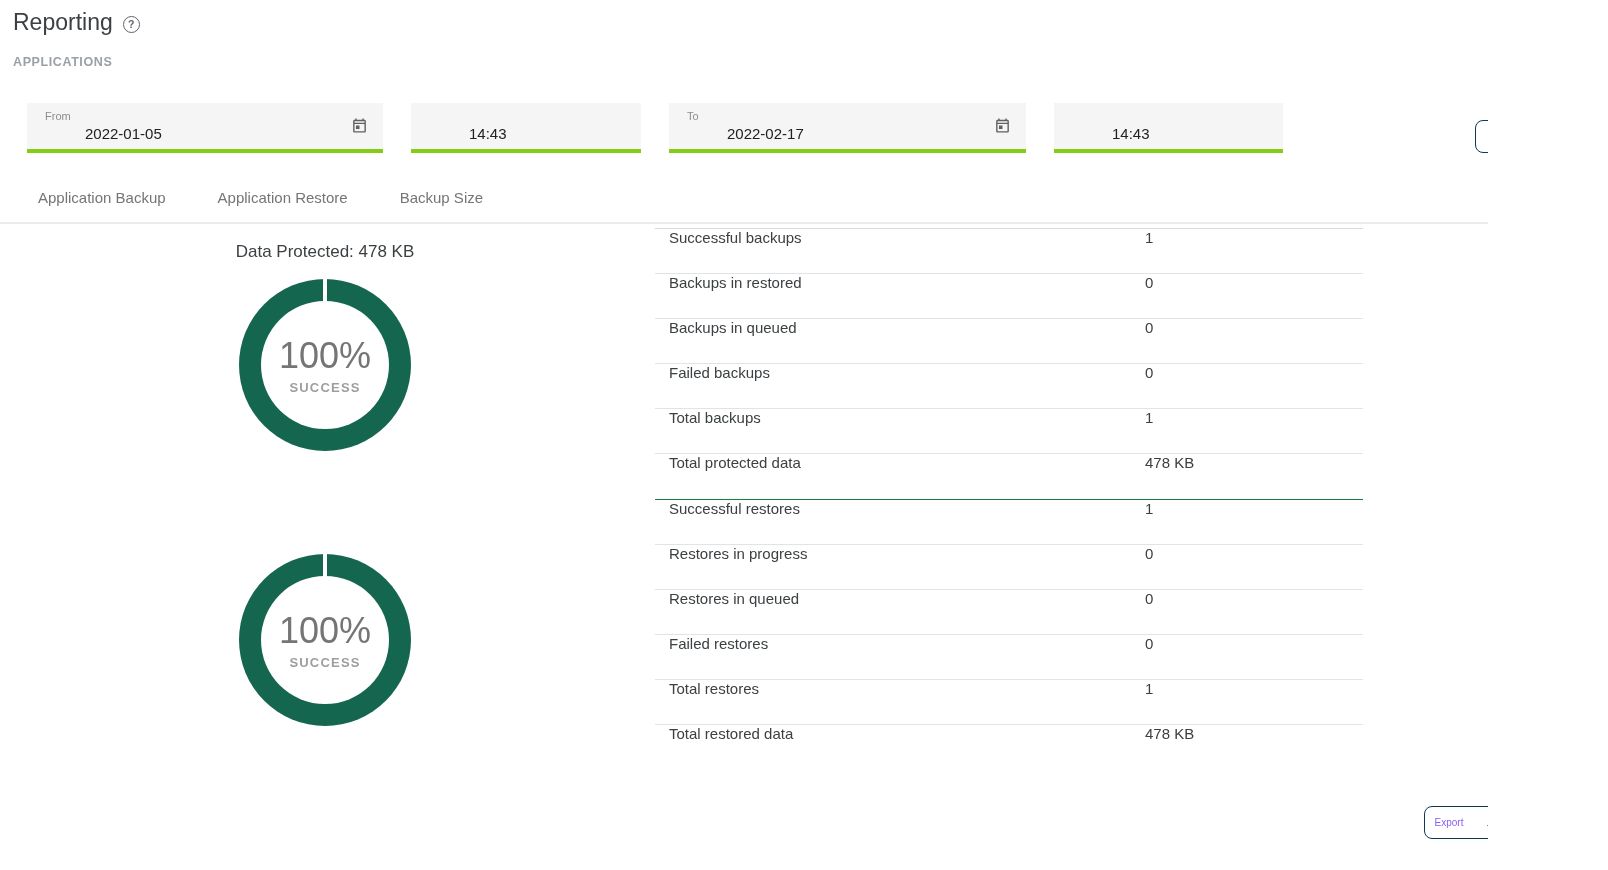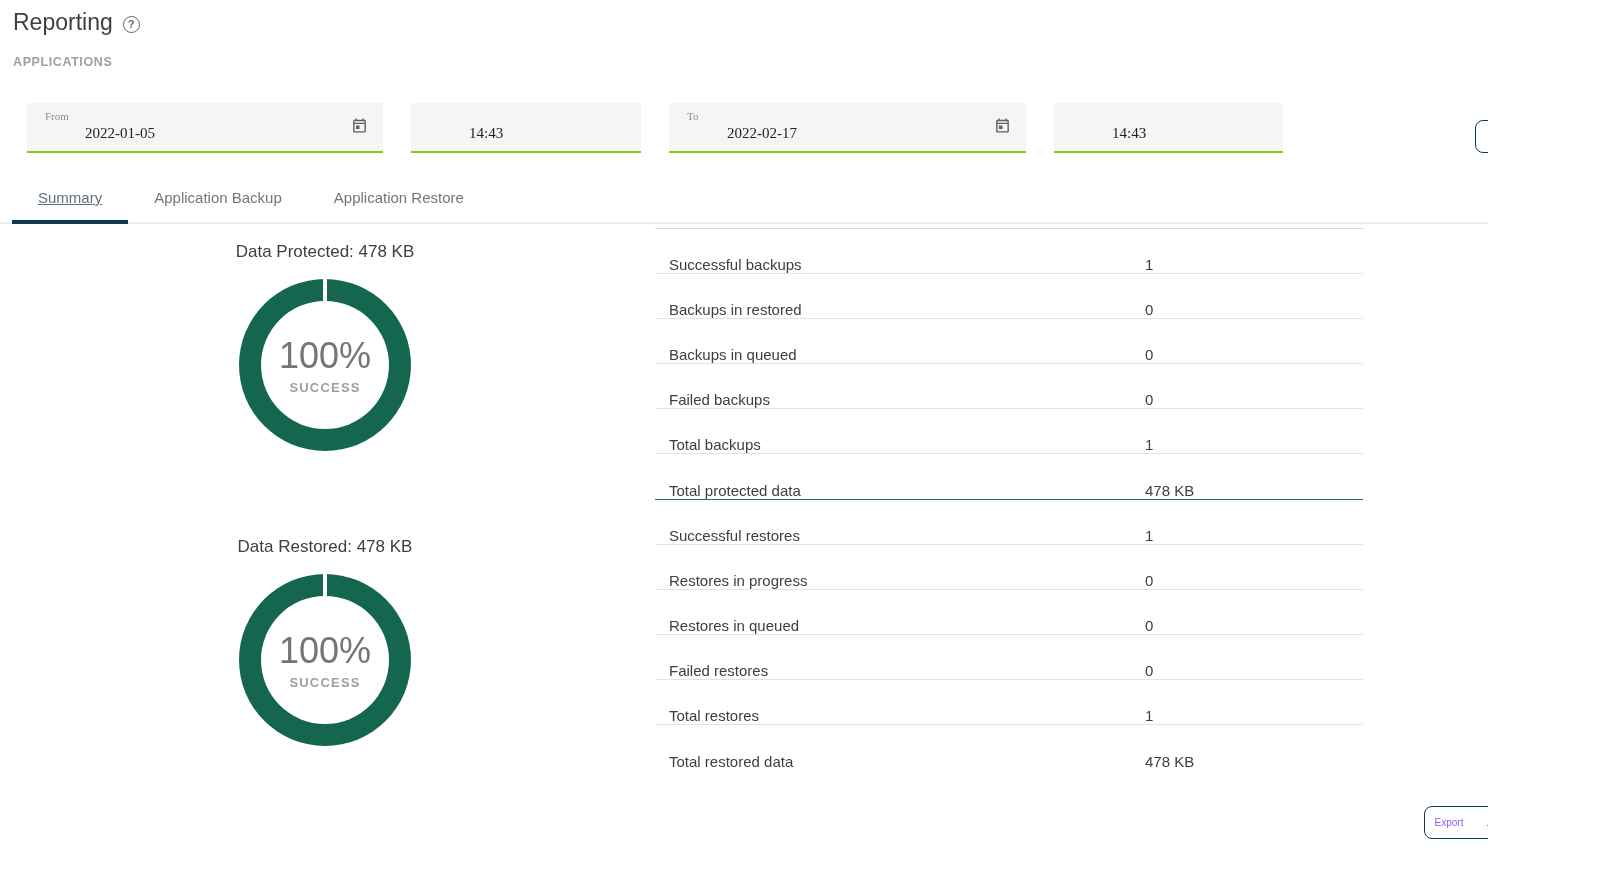--- a/index.html
+++ b/index.html
@@ -10,21 +10,21 @@
   .title-row{position:absolute;left:13px;top:9px;display:flex;align-items:center;gap:10px;}
   .page-title{font-size:23px;color:#3c4043;}
   .help-icon{width:15px;height:15px;border:1.5px solid #5f6368;border-radius:50%;
              color:#5f6368;font-size:10.5px;font-weight:700;display:flex;align-items:center;
              justify-content:center;margin-top:3px;cursor:pointer;}
   .section-label{position:absolute;left:13px;top:55px;font-size:12.5px;font-weight:700;
                  color:#9aa0a6;letter-spacing:.6px;}
 
   
   .field{position:absolute;top:103px;height:50px;background:#f5f5f5;
-         border-bottom:2px solid #84cc16;box-sizing:border-box;padding:7px 18px 0;cursor:text;font-family:Liberation Serif, serif;}
+         border-bottom:4px solid #84cc16;box-sizing:border-box;padding:7px 18px 0;cursor:text;}
   .flabel{font-size:11px;color:#8d8d8d;height:14px;}
   .fvalue{font-size:15px;color:#202124;margin-top:1px;margin-left:40px;}
   #from-field{left:27px;width:356px;}
   #from-time{left:411px;width:230px;}
   #to-field{left:669px;width:357px;}
   #to-time{left:1054px;width:229px;}
   .cal-icon{position:absolute;right:15px;top:14px;cursor:pointer;line-height:0;}
 
   .btn{position:absolute;display:flex;align-items:center;justify-content:center;
        background:#fff;border:1px solid #0e3a56;border-radius:8px;color:#8b5cf6;
@@ -52,21 +52,21 @@
   .donut::before{content:"";position:absolute;inset:22px;background:#fff;border-radius:50%;}
   .donut-center{position:absolute;inset:0;display:flex;flex-direction:column;
                 align-items:center;justify-content:center;}
   .pct{font-size:36px;color:#757575;}
   .succ{font-size:13px;font-weight:700;color:#9e9e9e;letter-spacing:1.2px;margin-top:3px;}
 
   
   .tables{position:absolute;left:655px;top:228px;width:708px;}
   .dtable{border-top:1px solid #d9d9d9;}
   .dtable.second{border-top:1px solid #15803d;}
-  .trow{display:flex;align-items:flex-end;height:45px;border-bottom:1px solid #e3e3e3;
+  .trow{display:flex;align-items:flex-start;height:45px;border-bottom:1px solid #e3e3e3;
         font-size:15px;color:#3c4043;box-sizing:border-box;}
   .trow:last-child{border-bottom:none;}
   .tlabel{width:490px;padding-left:14px;box-sizing:border-box;}
   .tvalue{flex:1;}
 </style>
 </head>
 <body>
 
 <div class="page">
 
@@ -104,37 +104,36 @@
   </div>
 
   <div class="field" id="to-time">
     <div class="flabel"></div>
     <div class="fvalue">14:43</div>
   </div>
 
   <button class="btn" id="apply-btn">Apply</button>
 
   <div class="tabs">
-    <div class="tab active">Summary</div>
     <div class="tab">Application Backup</div>
     <div class="tab">Application Restore</div>
+    <div class="tab">Backup Size</div>
   </div>
 
   <div class="charts">
     <div class="chart" id="chart-protected">
       <div class="chart-title">Data Protected: 478 KB</div>
       <div class="donut" style="background: conic-gradient(from -1.5deg, rgb(255, 255, 255) 0deg, rgb(255, 255, 255) 3deg, rgb(21, 102, 79) 3deg, rgb(21, 102, 79) 360deg);">
         <div class="donut-center">
           <div class="pct">100%</div>
           <div class="succ">SUCCESS</div>
         </div>
       </div>
     </div>
     <div class="chart" id="chart-restored">
-      <div class="chart-title">Data Restored: 478 KB</div>
       <div class="donut" style="background: conic-gradient(from -1.5deg, rgb(255, 255, 255) 0deg, rgb(255, 255, 255) 3deg, rgb(21, 102, 79) 3deg, rgb(21, 102, 79) 360deg);">
         <div class="donut-center">
           <div class="pct">100%</div>
           <div class="succ">SUCCESS</div>
         </div>
       </div>
     </div>
   </div>
 
   <div class="tables">

